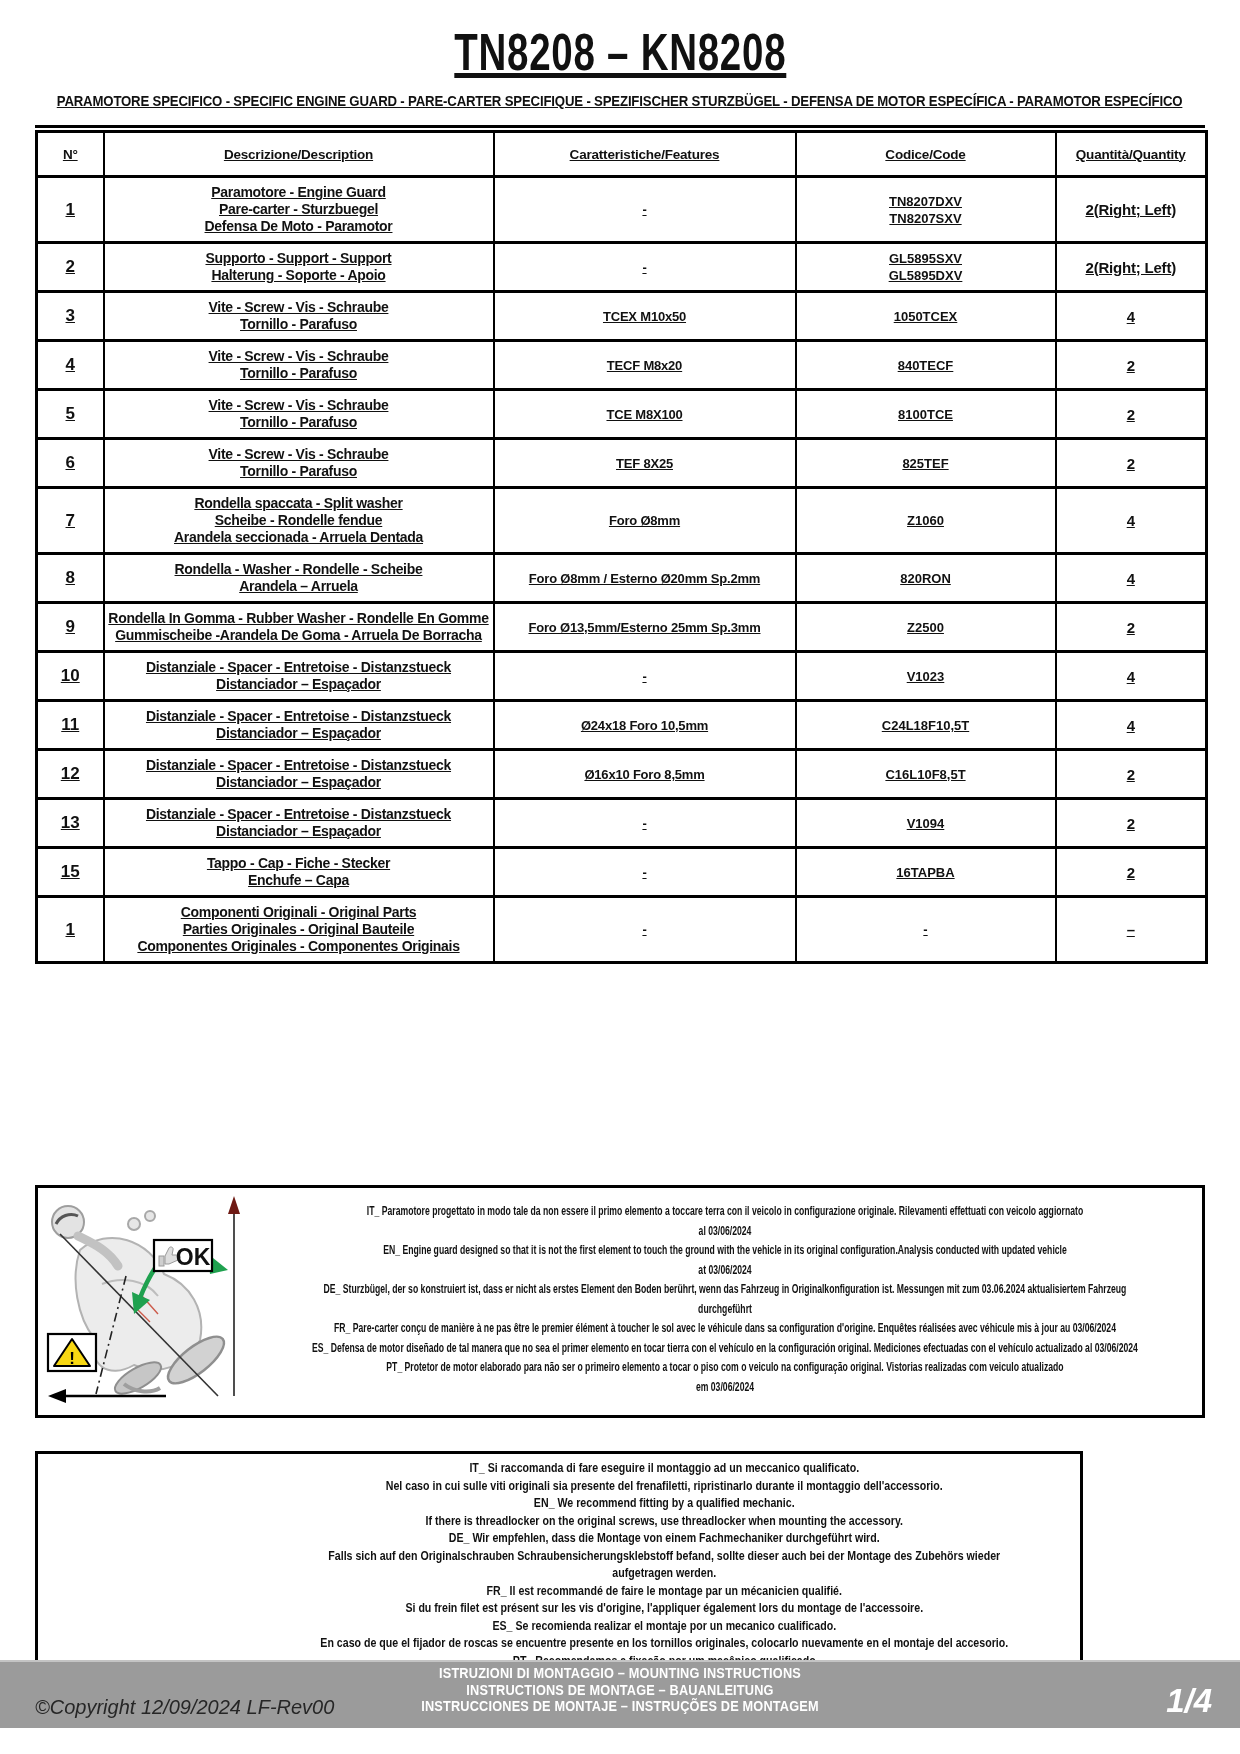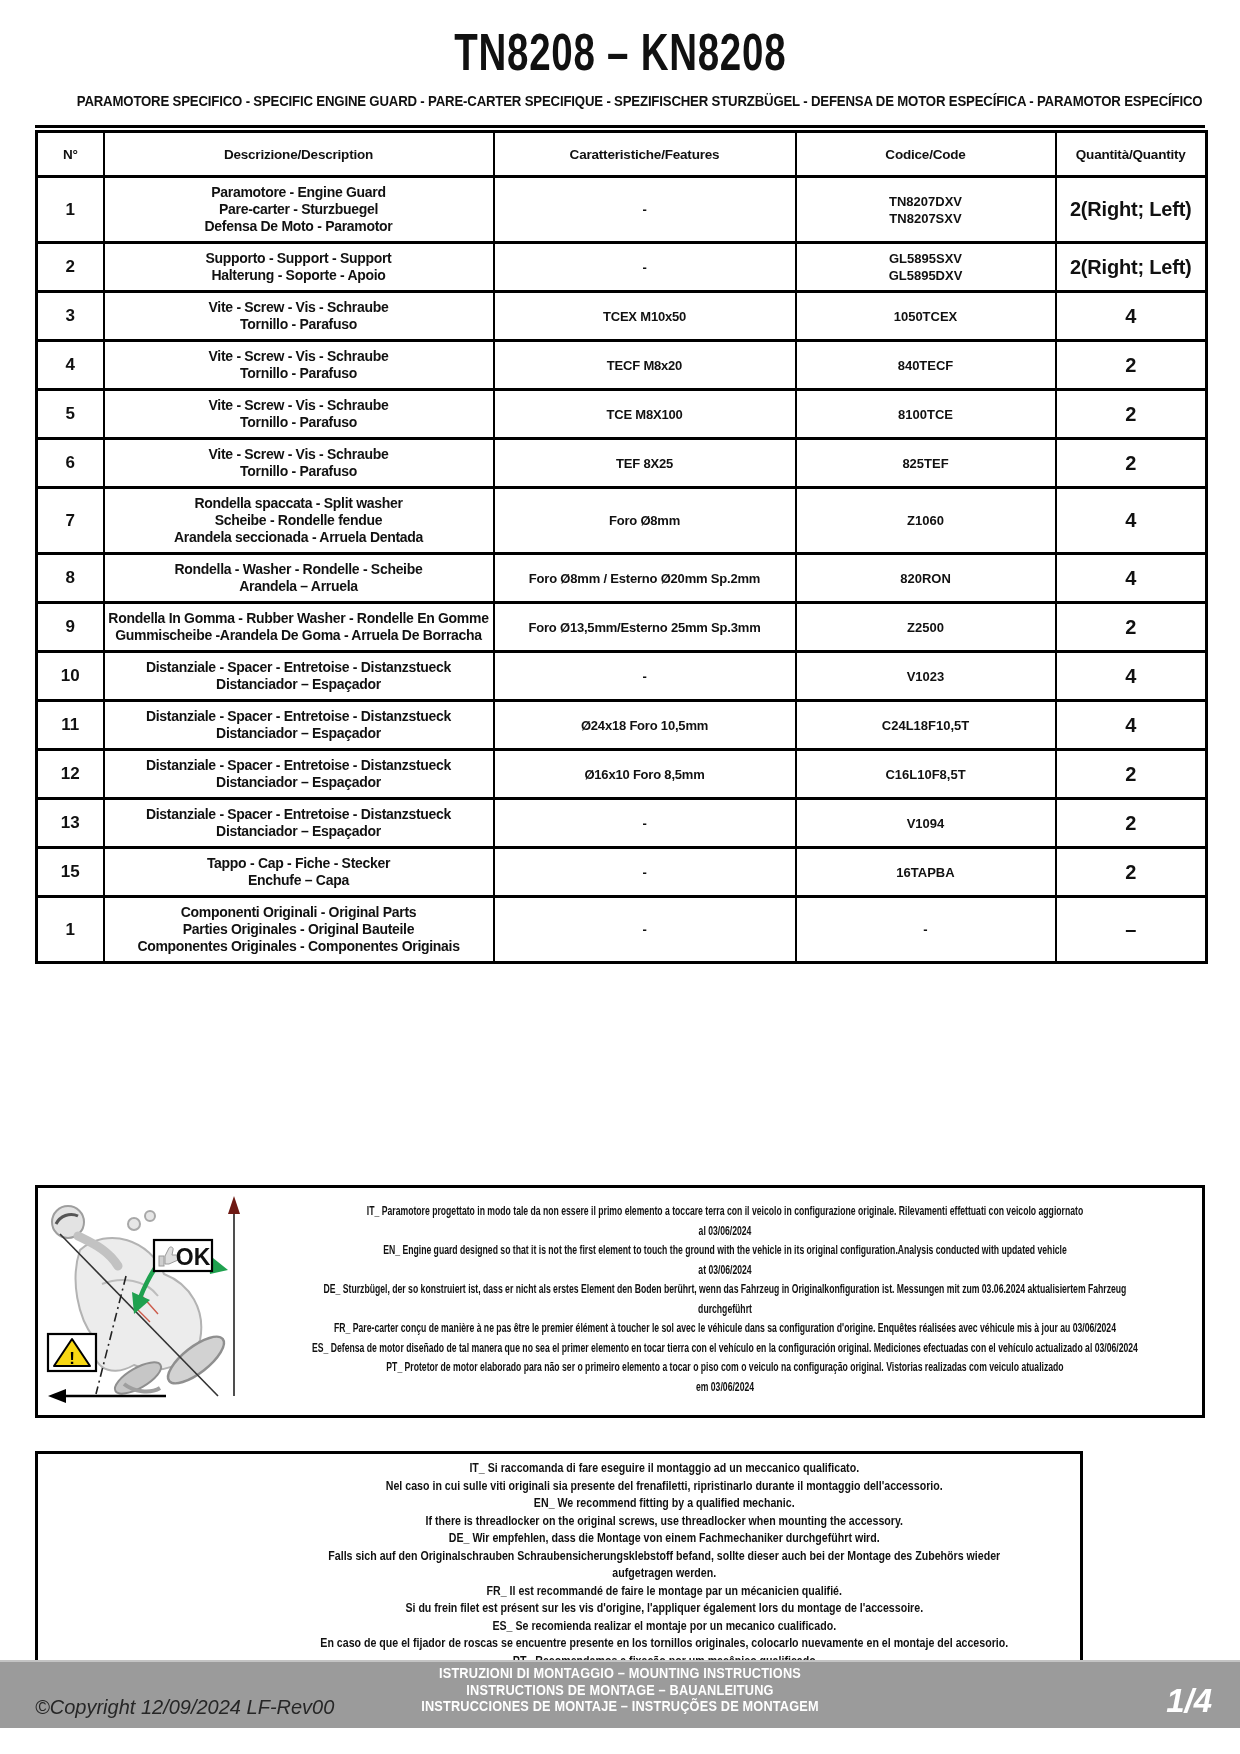--- a/index.html
+++ b/index.html
@@ -1,37 +1,37 @@
 <!DOCTYPE html>
 <html><head>
 <meta charset="utf-8">
 <style>
   html,body{margin:0;padding:0;background:#ffffff;}
   body{width:1240px;height:1754px;font-family:"Liberation Sans",sans-serif;color:#111;}
-  .page{position:relative;width:1240px;height:1754px;overflow:hidden;background:#fff;}
+  .page{position:relative;width:1240px;height:1754px;overflow:hidden;background:#fff;text-decoration:underline;}
 
   
   .doc-title{margin-top:22px;display:flex;justify-content:center;}
   .doc-title span{display:inline-block;transform:scaleX(0.74);transform-origin:center;
     font-size:52px;font-weight:bold;letter-spacing:1px;white-space:nowrap;}
-  .doc-subtitle{margin-top:10px;display:flex;}
+  .doc-subtitle{margin-top:10px;display:flex;justify-content:center;}
   .doc-subtitle span{display:inline-block;transform:scaleX(0.88);transform-origin:center;
     font-size:15px;font-weight:bold;letter-spacing:-0.2px;white-space:nowrap;}
 
   
   .table-wrap{margin:16px 35px 0 35px;border-top:3px solid #000;padding-top:2px;}
   table.parts{border-collapse:collapse;width:1170px;border:3px solid #000;table-layout:fixed;}
   table.parts th,table.parts td{border:2px solid #000;border-top:3px solid #000;border-bottom:3px solid #000;
     text-align:center;font-weight:bold;padding:6px 3px;overflow:hidden;}
   table.parts th{font-size:13.5px;height:30px;letter-spacing:-0.2px;}
   td.num{font-size:17px;}
   td.desc{font-size:14px;line-height:17px;letter-spacing:-0.3px;}
   td.feat{font-size:13px;line-height:17px;letter-spacing:-0.2px;}
   td.code{font-size:13px;line-height:17px;}
-  td.qty{font-size:20px;letter-spacing:-0.2px;}
+  td.qty{font-size:15px;letter-spacing:-0.2px;}
 
   
   .info-box1{position:absolute;left:35px;top:1185px;width:1170px;height:233px;
     border:3px solid #000;box-sizing:border-box;display:flex;}
   .drawing{width:210px;position:relative;flex:0 0 210px;}
   .itext-wrap{flex:1;overflow:hidden;position:relative;}
   .cond1{width:1325px;transform:scaleX(0.72);transform-origin:left top;
     font-size:12px;line-height:19.5px;font-weight:bold;text-align:center;padding-top:14px;letter-spacing:0;}
   .info-box2{position:absolute;left:35px;top:1451px;width:1048px;height:237px;
     border:3px solid #000;box-sizing:border-box;overflow:hidden;padding-left:44px;}

